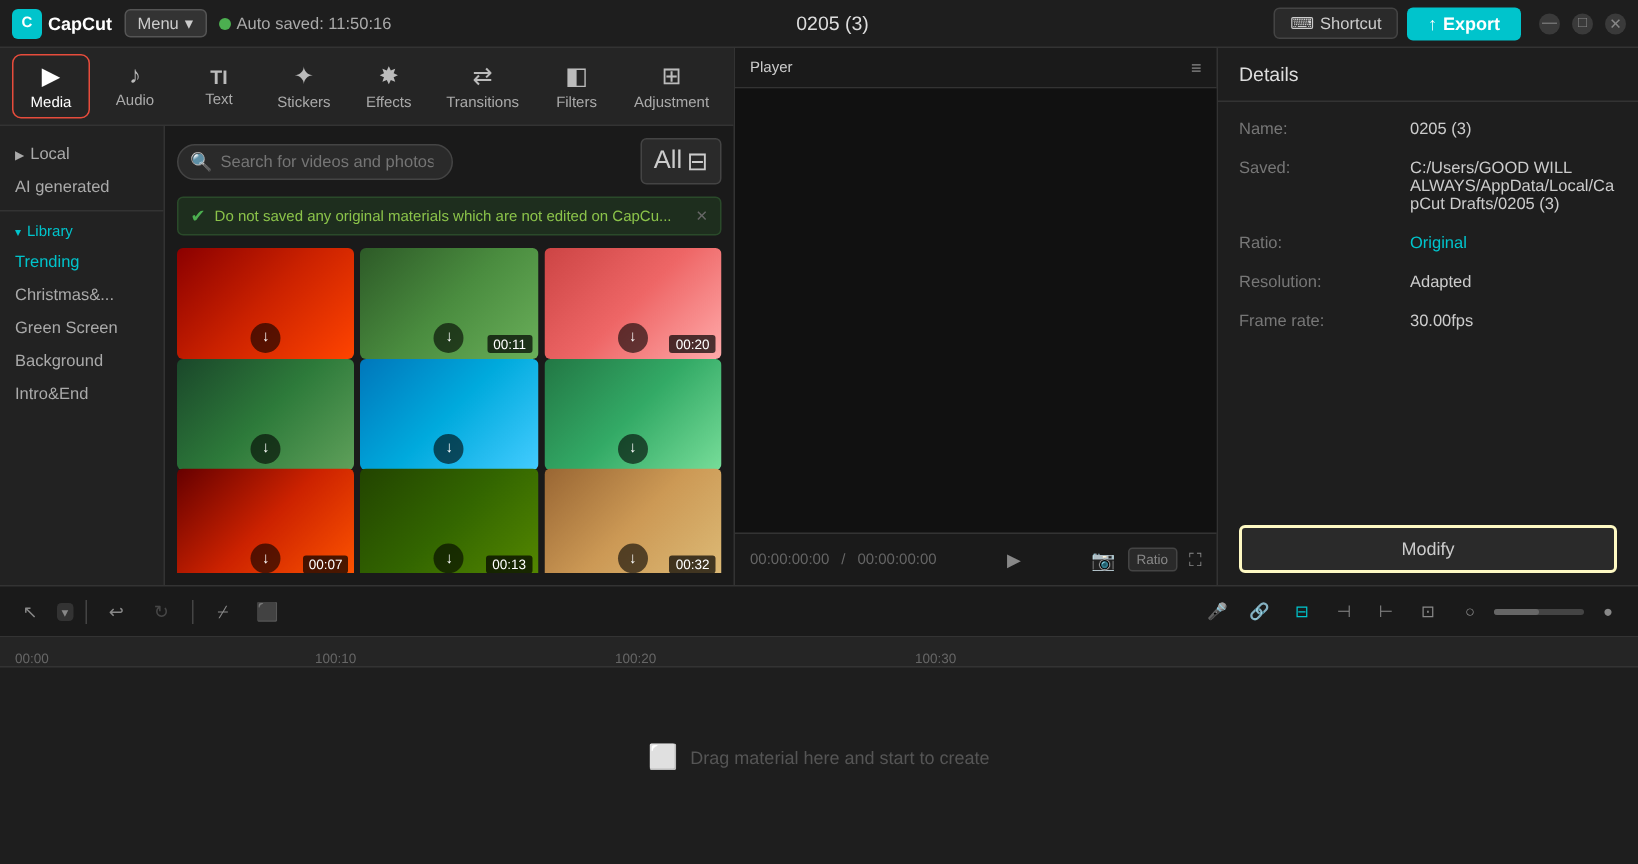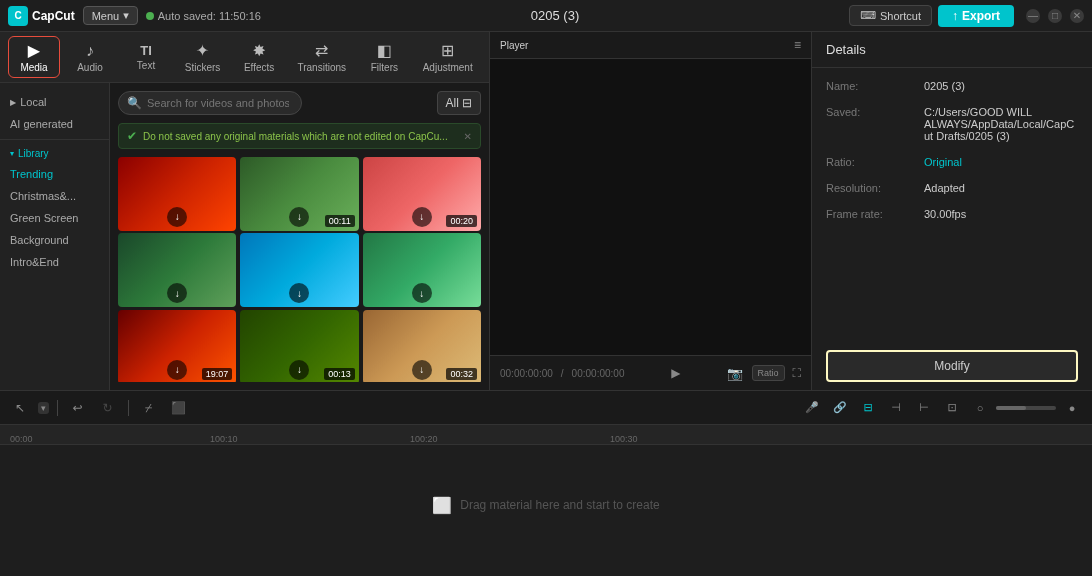--- a/index.html
+++ b/index.html
@@ -237,24 +237,24 @@
       transform: translateY(-50%);
       font-size: 12px;
       color: #888;
     }
     .all-btn {
       background: #2a2a2a;
       border: 1px solid #444;
       border-radius: 4px;
       color: #ccc;
       padding: 4px 8px;
-      font-size: 12px;
-      cursor: pointer;
-      display: flex;
-      align-items: center;
+      font-size: 17px;
+      cursor: pointer;
+      display: flex;
+      align-items: flex-start;
       gap: 3px;
       white-space: nowrap;
     }
 
     
     .info-banner {
       display: flex;
       align-items: center;
       background: #1e2e1e;
       border: 1px solid #2a4a2a;
@@ -388,21 +388,21 @@
       font-weight: 500;
       border-bottom: 1px solid #333;
     }
     .details-content {
       flex: 1;
       padding: 12px 14px;
     }
     .detail-row {
       display: flex;
       margin-bottom: 14px;
-      gap: 8px;
+      gap: 24px;
     }
     .detail-label {
       width: 90px;
       font-size: 11px;
       color: #777;
       flex-shrink: 0;
     }
     .detail-value {
       font-size: 11px;
       color: #ccc;
@@ -661,21 +661,21 @@
             <div class="video-thumb">
               <div class="thumb-bg thumb5" style="width:100%;height:100%;"></div>
               <div class="thumb-download">↓</div>
             </div>
             <div class="video-thumb">
               <div class="thumb-bg thumb6" style="width:100%;height:100%;"></div>
               <div class="thumb-download">↓</div>
             </div>
             <div class="video-thumb">
               <div class="thumb-bg thumb7" style="width:100%;height:100%;"></div>
-              <div class="thumb-duration">19:07</div>
+              <div class="thumb-duration">00:07</div>
               <div class="thumb-download">↓</div>
             </div>
             <div class="video-thumb">
               <div class="thumb-bg thumb8" style="width:100%;height:100%;"></div>
               <div class="thumb-duration">00:13</div>
               <div class="thumb-download">↓</div>
             </div>
             <div class="video-thumb">
               <div class="thumb-bg thumb9" style="width:100%;height:100%;"></div>
               <div class="thumb-duration">00:32</div>

